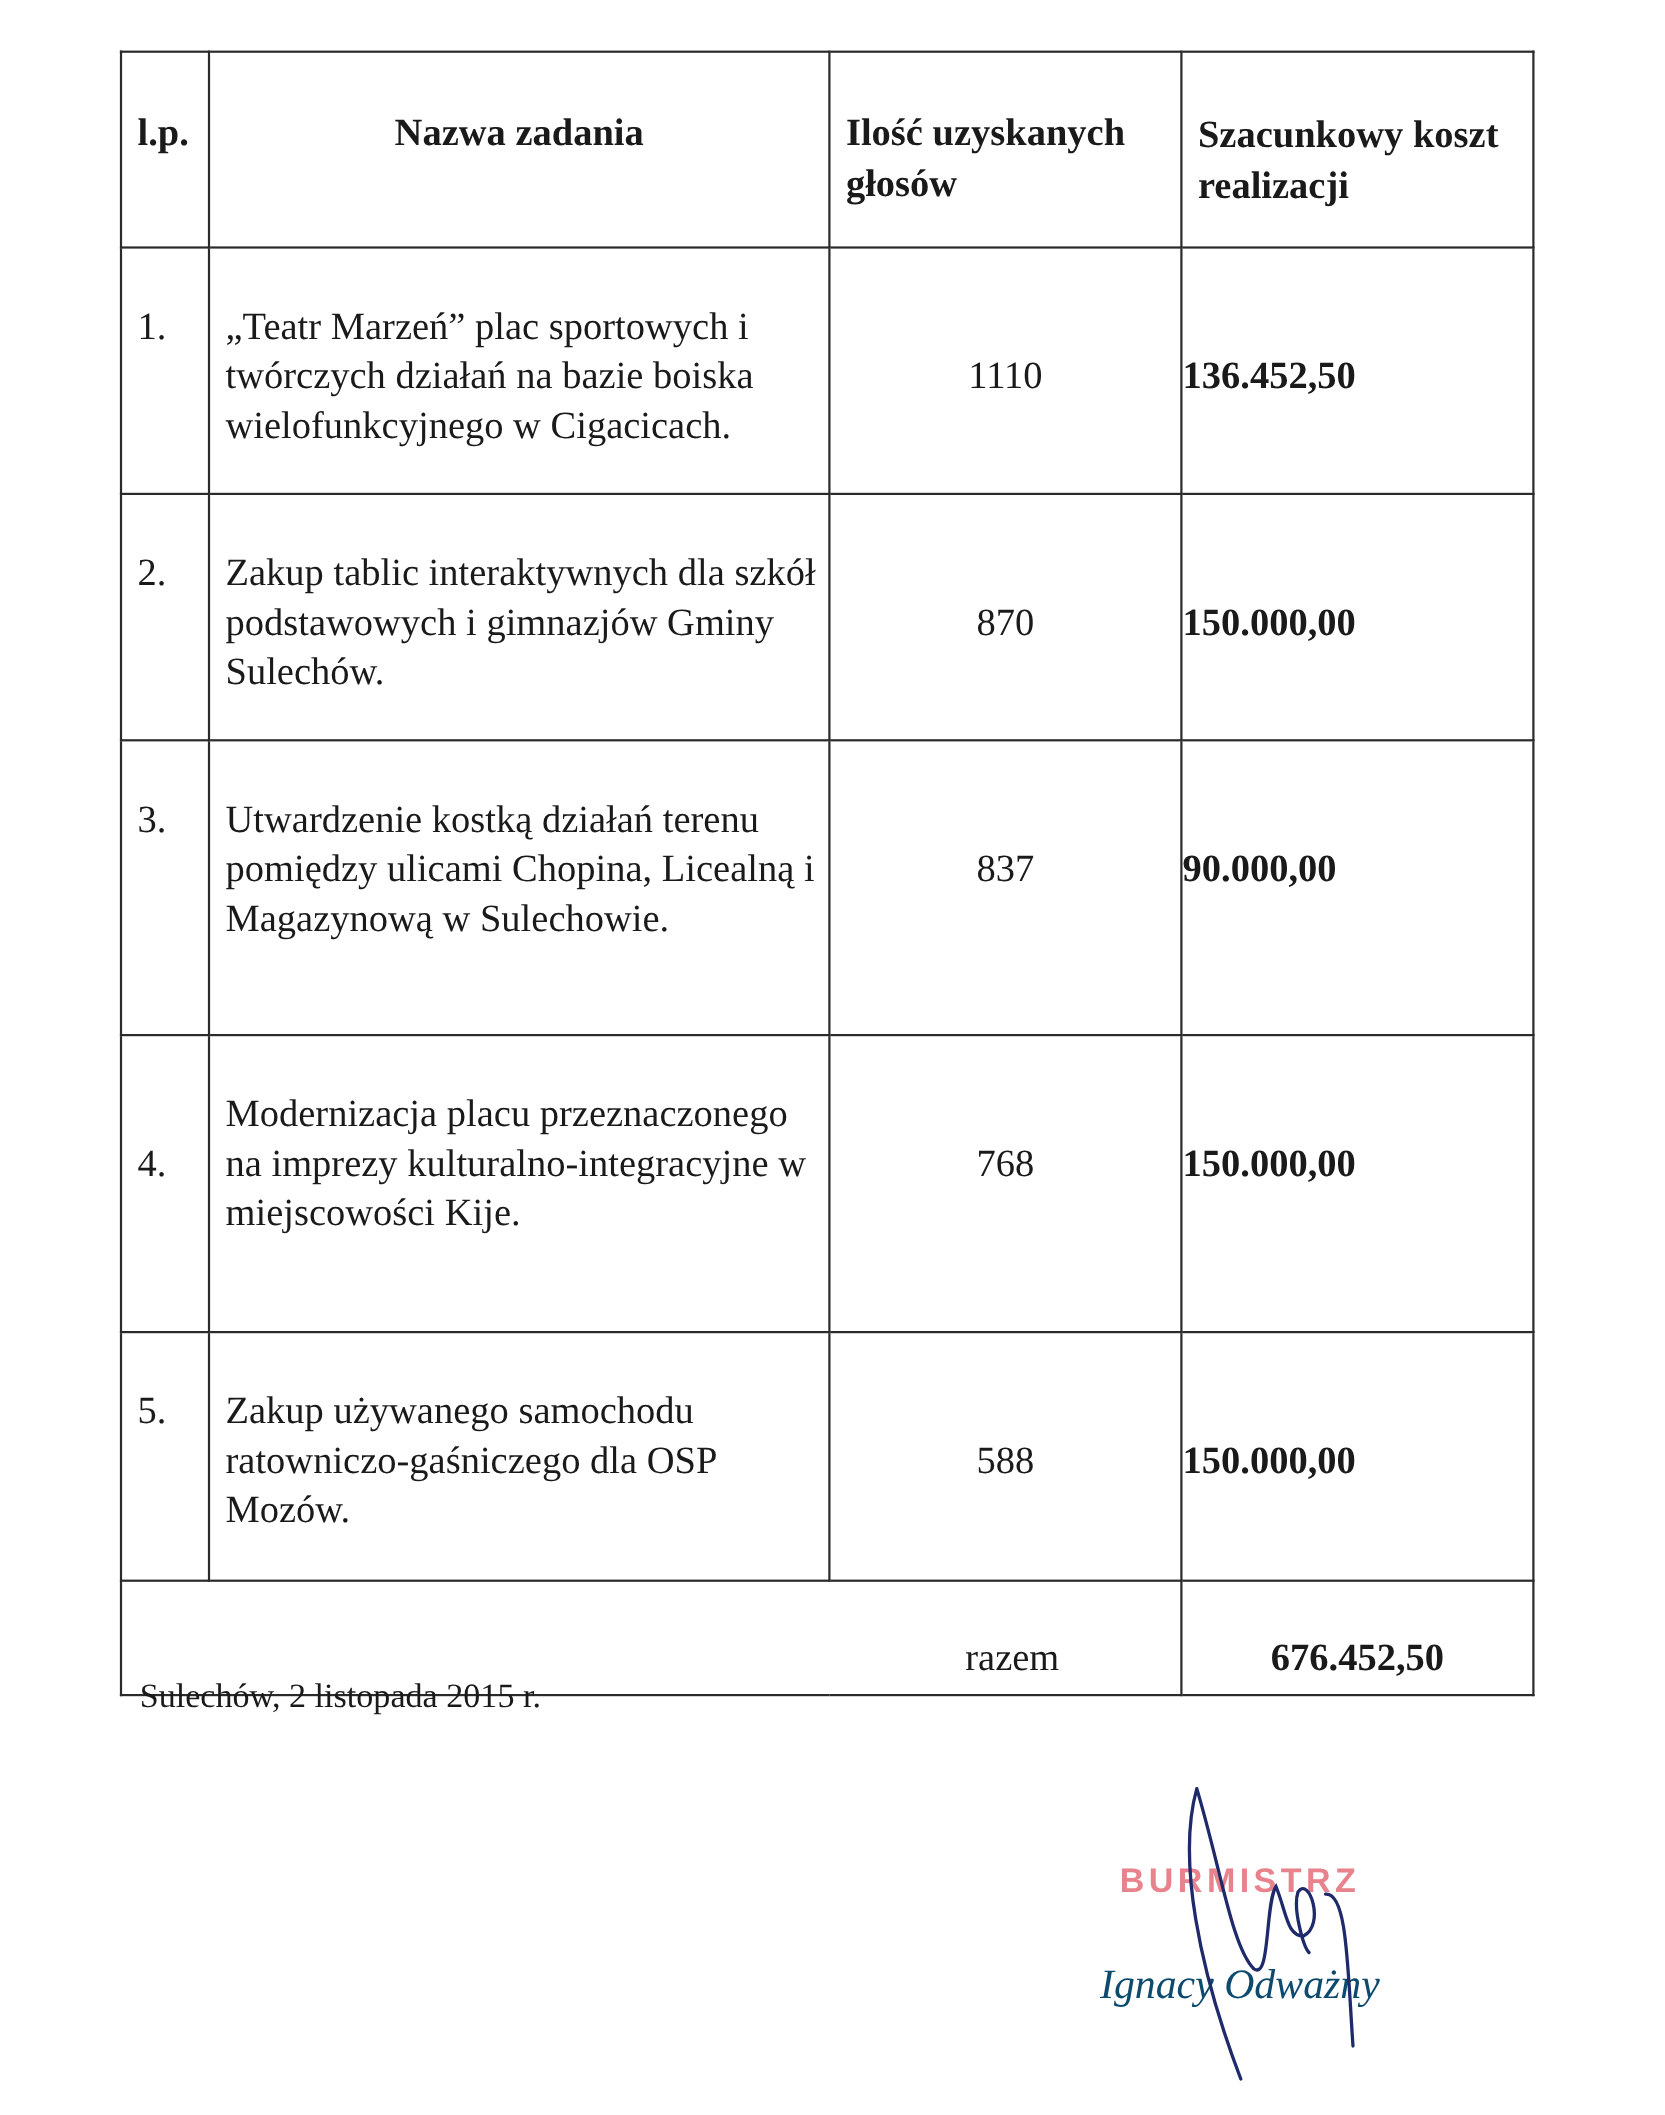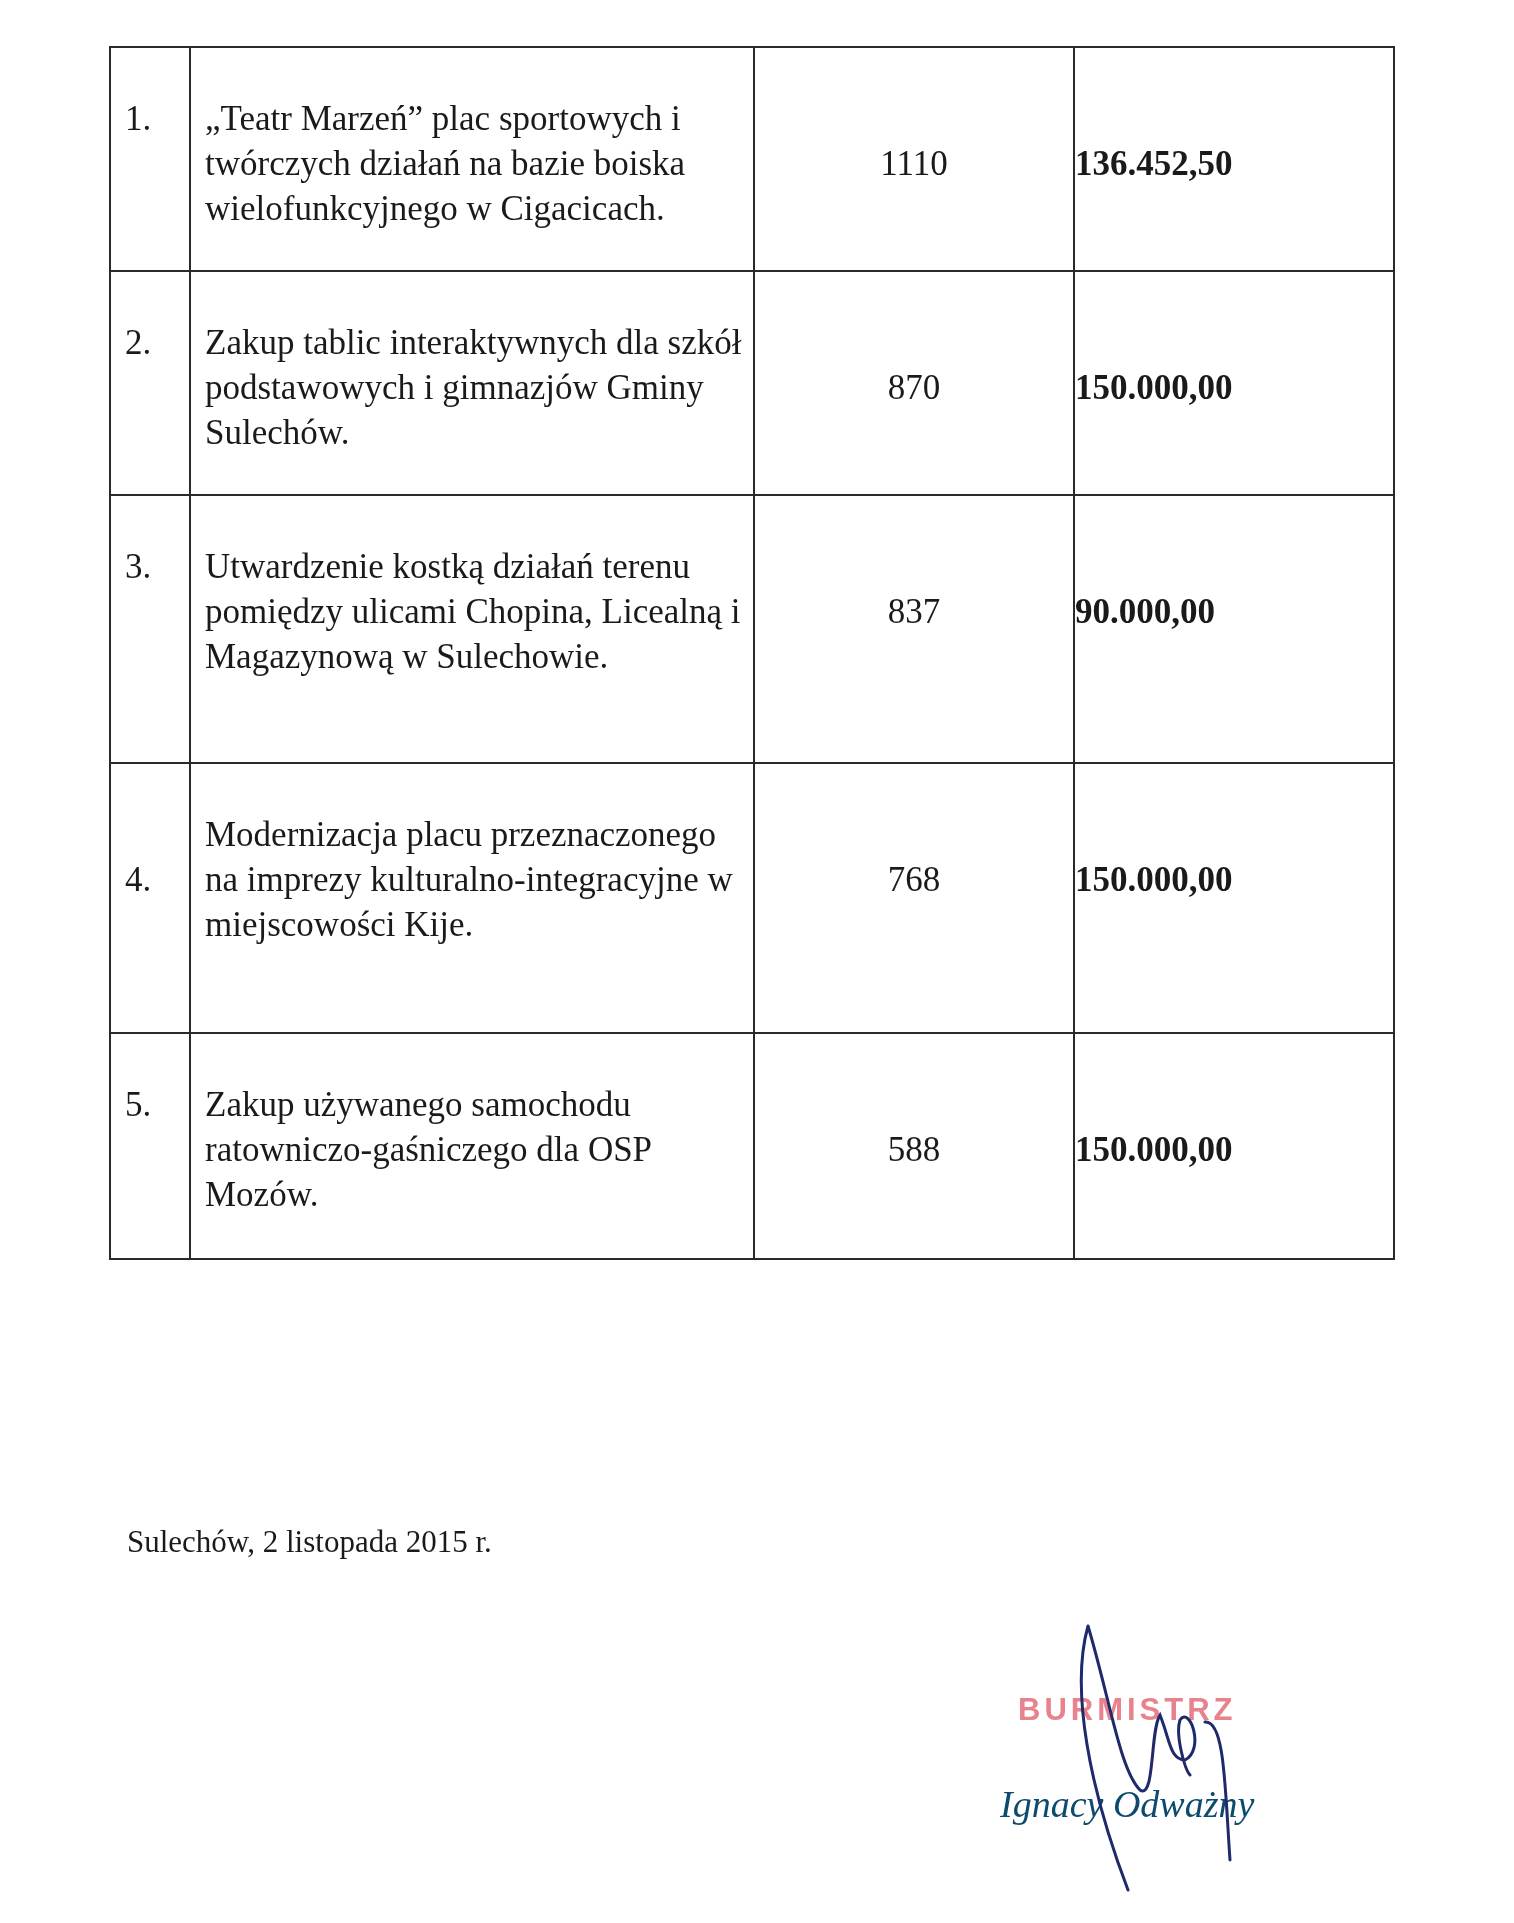--- a/index.html
+++ b/index.html
@@ -48,20 +48,26 @@
 <body>
 
 <table class="doc-table">
   <colgroup>
       <col class="c1">
       <col class="c2">
       <col class="c3">
       <col class="c4">
     </colgroup>
   <tbody>
+      <tr class="head-row">
+    <th class="h-lp">l.p.</th>
+    <th class="h-name">Nazwa zadania</th>
+    <th class="h-votes">Ilość uzyskanych głosów</th>
+    <th class="h-cost">Szacunkowy koszt realizacji</th>
+  </tr>
   <tr class="row-1">
     <td class="lp">1.</td>
     <td class="name">„Teatr Marzeń” plac sportowych i twórczych działań na bazie boiska wielofunkcyjnego w Cigacicach.</td>
     <td class="votes">1110</td>
     <td class="cost">136.452,50</td>
   </tr>
   <tr class="row-2">
     <td class="lp">2.</td>
     <td class="name">Zakup tablic interaktywnych dla szkół podstawowych i gimnazjów Gminy Sulechów.</td>
     <td class="votes">870</td>
@@ -78,20 +84,24 @@
     <td class="name">Modernizacja placu przeznaczonego na imprezy kulturalno-integracyjne w miejscowości Kije.</td>
     <td class="votes">768</td>
     <td class="cost">150.000,00</td>
   </tr>
   <tr class="row-5">
     <td class="lp">5.</td>
     <td class="name">Zakup używanego samochodu ratowniczo-gaśniczego dla OSP Mozów.</td>
     <td class="votes">588</td>
     <td class="cost">150.000,00</td>
   </tr>
+  <tr class="row-total">
+    <td colspan="3" class="total-label">razem</td>
+    <td class="total-cost">676.452,50</td>
+  </tr>
 </tbody>
   </table>
 
 <div class="place-date">Sulechów, 2 listopada 2015 r.</div>
 
 <div class="stamp-title">BURMISTRZ</div>
 <div class="stamp-name">Ignacy Odważny</div>
 
 <svg class="signature" width="220" height="300" viewBox="0 0 220 300">
   <path d="M28 16 C 10 80, 30 180, 68 280 M28 16 C 50 90, 60 160, 80 180 C 95 190, 90 120, 100 105 C 110 130, 110 150, 125 150 C 145 140, 130 95, 120 110 C 115 125, 125 160, 130 165 M145 112 C 165 110, 165 180, 170 250" fill="none" stroke="#1f2a6b" stroke-width="3" stroke-linecap="round"></path>

